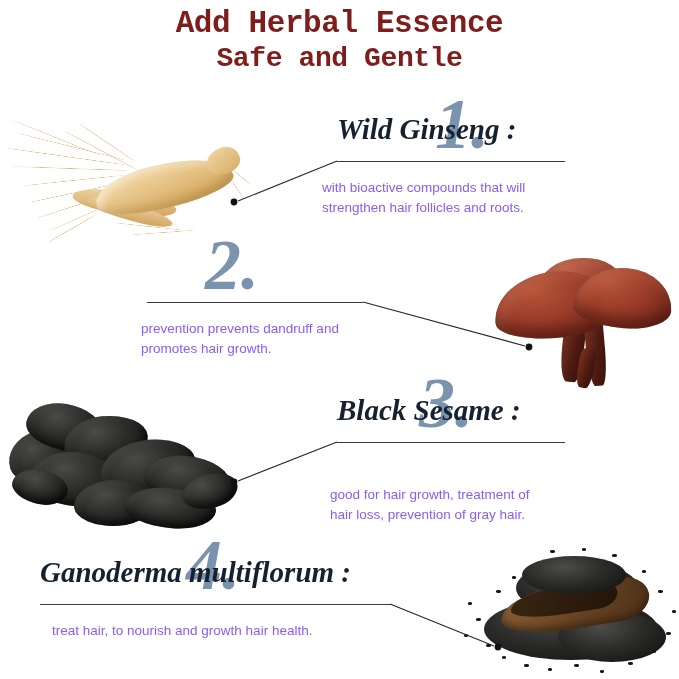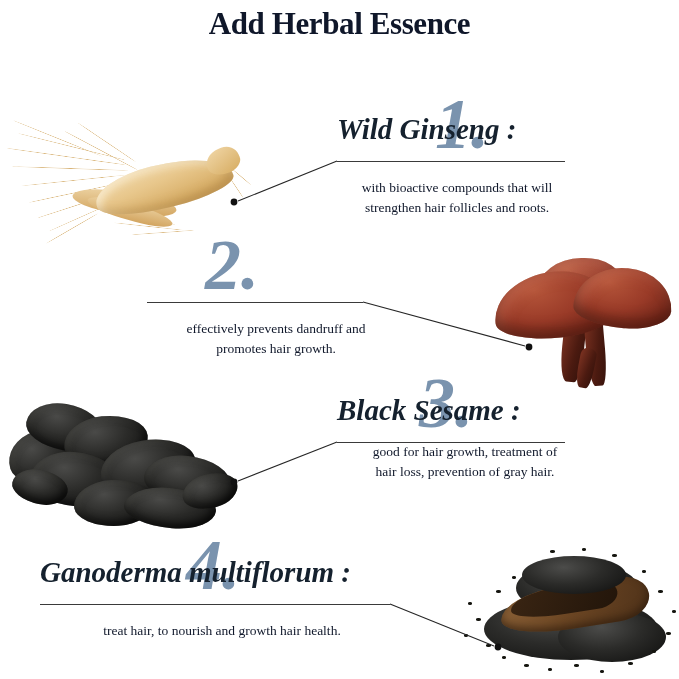--- a/index.html
+++ b/index.html
@@ -8,23 +8,23 @@
     background:#ffffff;
     font-family:"Liberation Serif", serif;
     overflow:hidden;
     position:relative;
   }
   #stage{position:relative;width:679px;height:679px;overflow:hidden;background:#fff;}
 
   
   .title-block{position:absolute;left:0;top:6px;width:679px;text-align:center;}
   .title-line{
-    font-family:Liberation Serif, serif;
+    font-family:Liberation Mono, monospace;
     font-weight:bold;
-    color:#0f172a;
+    color:#7f1d1d;
     letter-spacing:-0.4px;
   }
   .title-line.l1{font-size:31px;line-height:36px;}
   .title-line.l2{font-size:28px;line-height:33px;}
 
   
   .section{position:absolute;}
   .heading-wrap{position:relative;display:block;height:42px;}
   .bignum{
     position:absolute;
@@ -49,26 +49,25 @@
     font-style:italic;
   }
   .rule{
     position:absolute;
     height:0;
     border-top:1px solid #3a3a3a;
     z-index:3;
   }
   .body-text{
     position:absolute;
-    font-family:Liberation Serif, serif;
+    font-family:Liberation Sans, sans-serif;
     font-size:13.5px;
     line-height:20px;
-    color:#0f172a;
+    color:#8b5cf6;
     white-space:pre-line;
-    text-align:center;
   }
 
   
   .connector{position:absolute;left:0;top:0;width:679px;height:679px;pointer-events:none;z-index:4;}
 
   
   .photo{position:absolute;z-index:2;}
 
   
   .ginseng{left:2px;top:132px;width:245px;height:115px;}
@@ -151,20 +150,21 @@
   }
   .seed{position:absolute;background:#15150f;border-radius:45%;}
 </style>
 </head>
 <body>
 
 <div id="stage">
 
   <div class="title-block">
     <div class="title-line l1">Add Herbal Essence</div>
+    <div class="title-line l2">Safe and Gentle</div>
   </div>
 
   <svg class="connector" viewBox="0 0 679 679">
     <g stroke="#262626" stroke-width="1.1" fill="#111">
       <line x1="238" y1="201" x2="337" y2="161"></line>
       <circle cx="234" cy="202" r="3.4" stroke="none"></circle>
 
       <line x1="363" y1="302" x2="525" y2="346"></line>
       <circle cx="529" cy="347" r="3.4" stroke="none"></circle>
 
@@ -185,31 +185,31 @@
   <div class="rule" style="left:337px;top:161px;width:228px;"></div>
   <div class="body-text" style="left:322px;top:178px;width:270px;">with bioactive compounds that will
 strengthen hair follicles and roots.</div>
 
   <div class="section" style="left:147px;top:253px;width:300px;">
     <div class="heading-wrap">
       <span class="bignum" style="left:58px;top:-24px;">2.</span>
     </div>
   </div>
   <div class="rule" style="left:147px;top:302px;width:216px;"></div>
-  <div class="body-text" style="left:141px;top:319px;width:270px;">effectively prevents dandruff and
+  <div class="body-text" style="left:141px;top:319px;width:270px;">prevention prevents dandruff and
 promotes hair growth.</div>
 
   <div class="section" style="left:337px;top:393px;width:300px;">
     <div class="heading-wrap">
       <span class="bignum" style="left:82px;top:-26px;">3.</span>
       <span class="heading">Black Sesame :</span>
     </div>
   </div>
   <div class="rule" style="left:337px;top:442px;width:228px;"></div>
-  <div class="body-text" style="left:330px;top:442px;width:270px;">good for hair growth, treatment of
+  <div class="body-text" style="left:330px;top:485px;width:270px;">good for hair growth, treatment of
 hair loss, prevention of gray hair.</div>
 
   <div class="section" style="left:40px;top:555px;width:380px;">
     <div class="heading-wrap">
       <span class="bignum" style="left:146px;top:-26px;">4.</span>
       <span class="heading">Ganoderma multiflorum :</span>
     </div>
   </div>
   <div class="rule" style="left:40px;top:604px;width:350px;"></div>
   <div class="body-text" style="left:52px;top:621px;width:340px;">treat hair, to nourish and growth hair health.</div>

